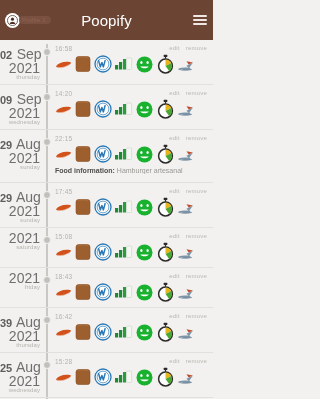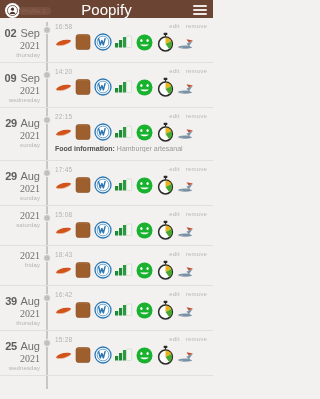--- a/index.html
+++ b/index.html
@@ -7,24 +7,24 @@
     width: 213px; height: 399px;
     overflow: hidden;
     background: #f2f1ef;
     font-family: "Liberation Sans", sans-serif;
   }
   #app { position: relative; width: 213px; height: 399px; background: #f2f1ef; overflow: hidden; }
 
   
   .appbar {
     position: relative;
-    height: 18px;
+    height: 40px;
     background: #6b4434;
     display: flex;
-    align-items: flex-end;
+    align-items: center;
     padding: 0 5px;
   }
   .profile-chip {
     display: flex; align-items: center;
     gap: 2px;
     flex: 0 0 auto;
   }
   .avatar {
     width: 15px; height: 15px; border-radius: 50%;
     background: #ffffff;
@@ -86,23 +86,23 @@
     text-align: right;
     padding-right: 4px;
     padding-top: 1px;
   }
   .date-line1 { white-space: nowrap; }
   .date-day {
     font-size: 11px; color: #5d5d5d; font-weight: 700;
     letter-spacing: -.2px;
   }
   .date-mon {
-    font-size: 11px; color: #6f6f6f; font-weight: 400; margin-left: 1px;
-  }
-  .date-year { font-size: 10px; color: #6f6f6f; line-height: 10px; font-family: Liberation Serif, serif; }
+    font-size: 14px; color: #6f6f6f; font-weight: 400; margin-left: 1px;
+  }
+  .date-year { font-size: 14px; color: #6f6f6f; line-height: 10px; }
   .date-weekday {
     font-size: 6px; color: #b6b4b1; line-height: 8px;
     letter-spacing: .1px;
   }
 
   .dot {
     position: absolute;
     left: 43px; top: 8px;
     width: 8px; height: 8px; border-radius: 50%;
     background: #c2c0bd;

